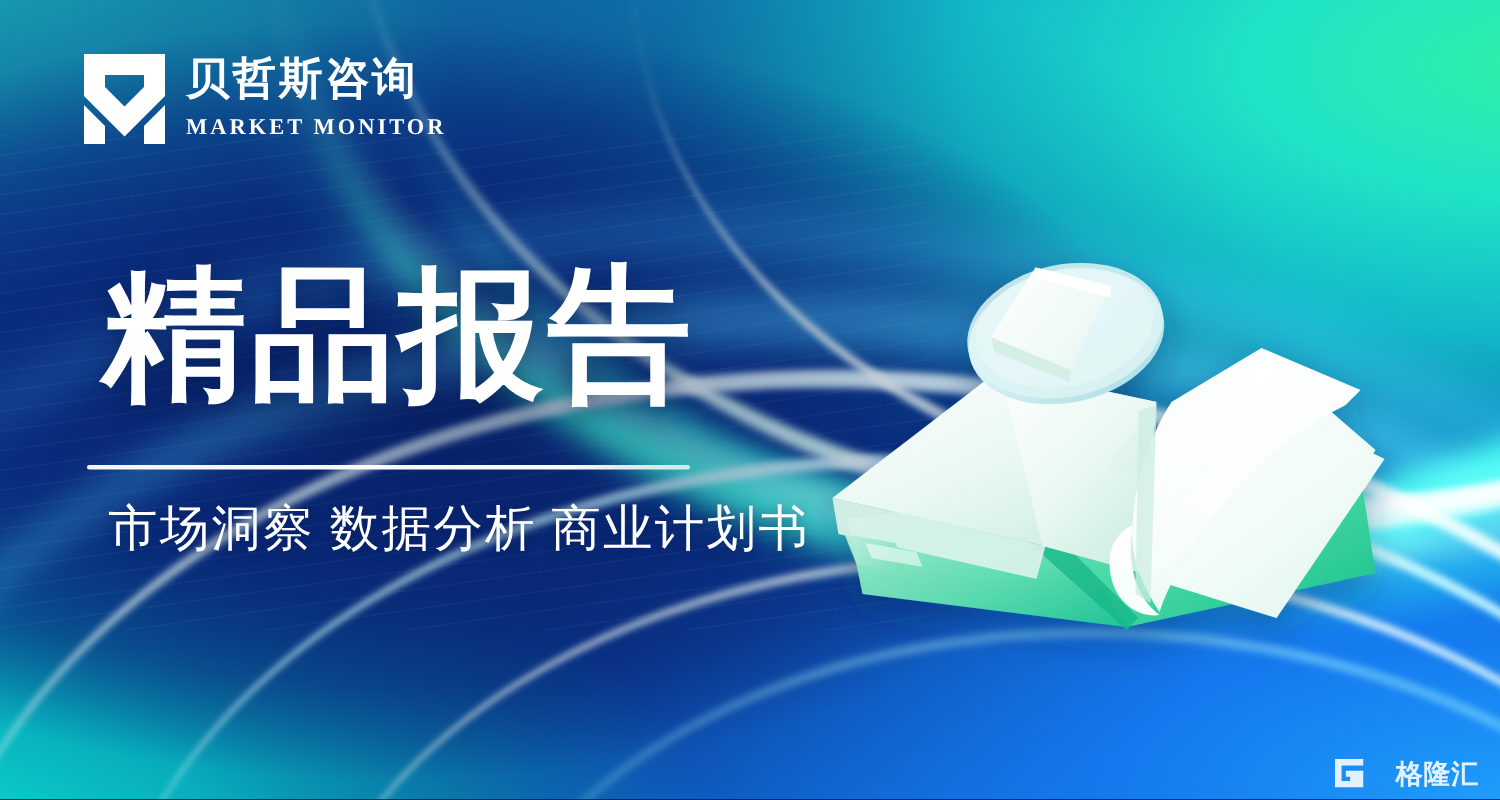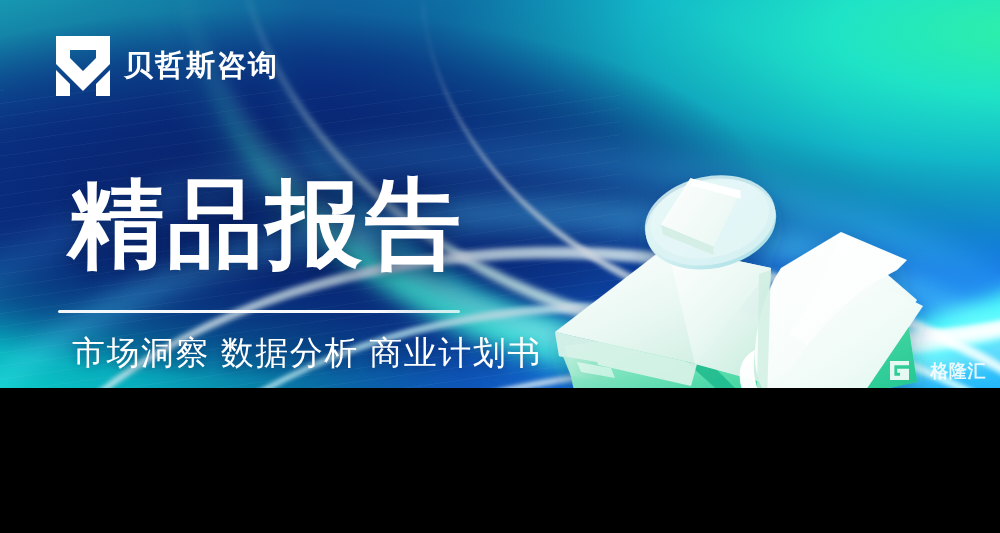--- a/index.html
+++ b/index.html
@@ -3,23 +3,23 @@
 <meta charset="utf-8">
 <style>
   html, body {
     margin: 0;
     padding: 0;
     background: #000;
   }
   #poster {
     position: relative;
     width: 1000px;
-    height: 388px;
+    height: 533px;
     overflow: hidden;
-    font-family: Liberation Sans, sans-serif;
+    font-family: Liberation Serif, serif;
     background: #0b3f9c;
     isolation: isolate;
   }
 
   
   .bg-base {
     position: absolute;
     inset: 0;
     background:
       radial-gradient(140% 120% at 103% 8%,  #2ef0a8 0%, #1fe3c6 14%, #12b8c9 28%, rgba(12,120,190,0.0) 52%),
@@ -294,20 +294,21 @@
   </div>
 
   <div class="logo-block">
     <svg class="logo-mark" viewBox="0 0 54 60" xmlns="http://www.w3.org/2000/svg" aria-hidden="true">
       <path fill="#ffffff" d="M0 0 H54 V14 H14 V22 L27 35 L40 22 V14 H54 V28 L27 55 L0 28 Z"></path>
       <path fill="#ffffff" d="M0 34 L14 48 V60 H0 Z"></path>
       <path fill="#ffffff" d="M54 34 L40 48 V60 H54 Z"></path>
     </svg>
     <div class="logo-text">
       <div class="logo-cn">贝哲斯咨询</div>
+      <div class="logo-en">MARKET MONITOR</div>
     </div>
   </div>
 
   <div class="headline">精品报告</div>
   <div class="divider"></div>
   <div class="subtitle">市场洞察  数据分析  商业计划书</div>
 
   <div class="watermark">
     <svg class="wm-mark" viewBox="0 0 20 20" xmlns="http://www.w3.org/2000/svg" aria-hidden="true">
       <path fill="#ffffff" d="M0 0 H20 V4.6 H4.6 V15.4 H10.6 V12.4 H7.6 V8.2 H20 V20 H0 Z"></path>

